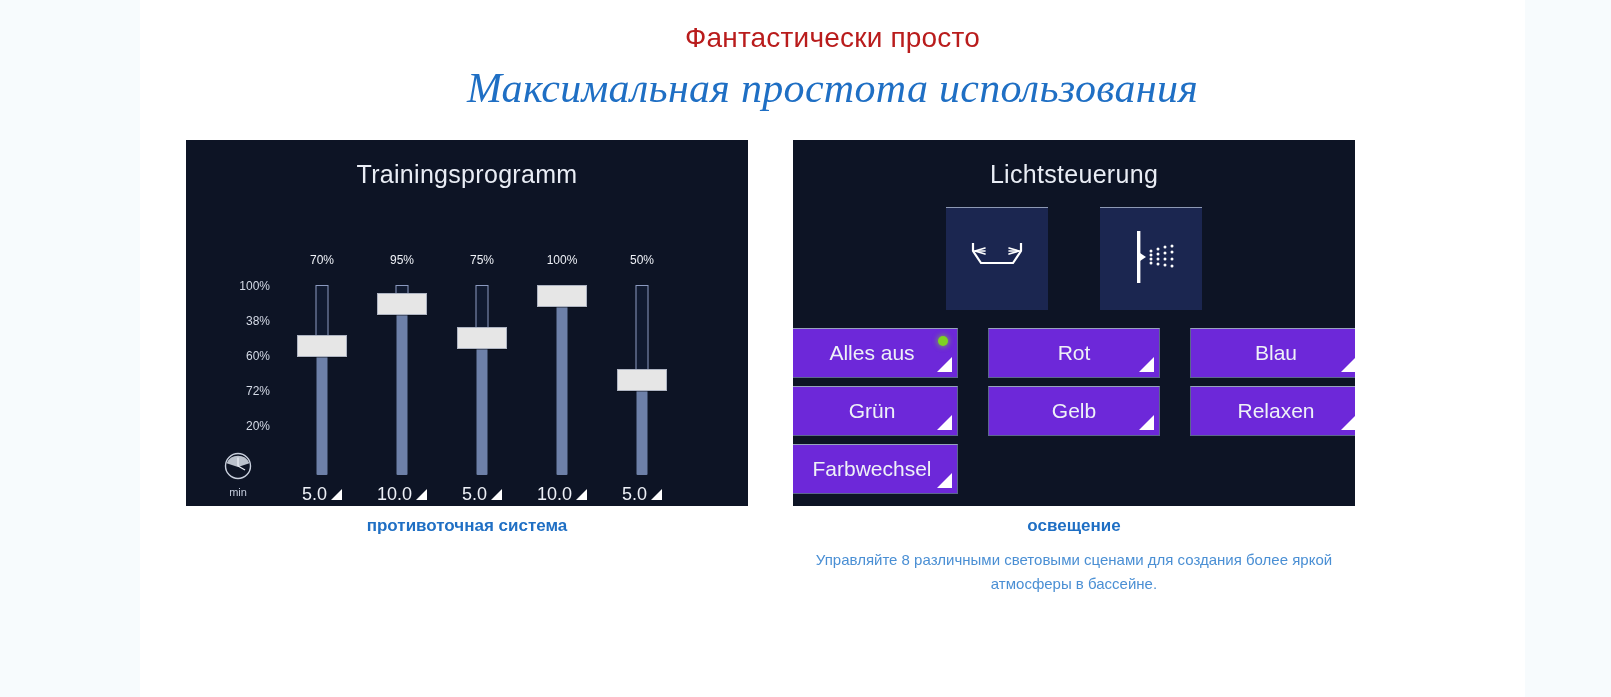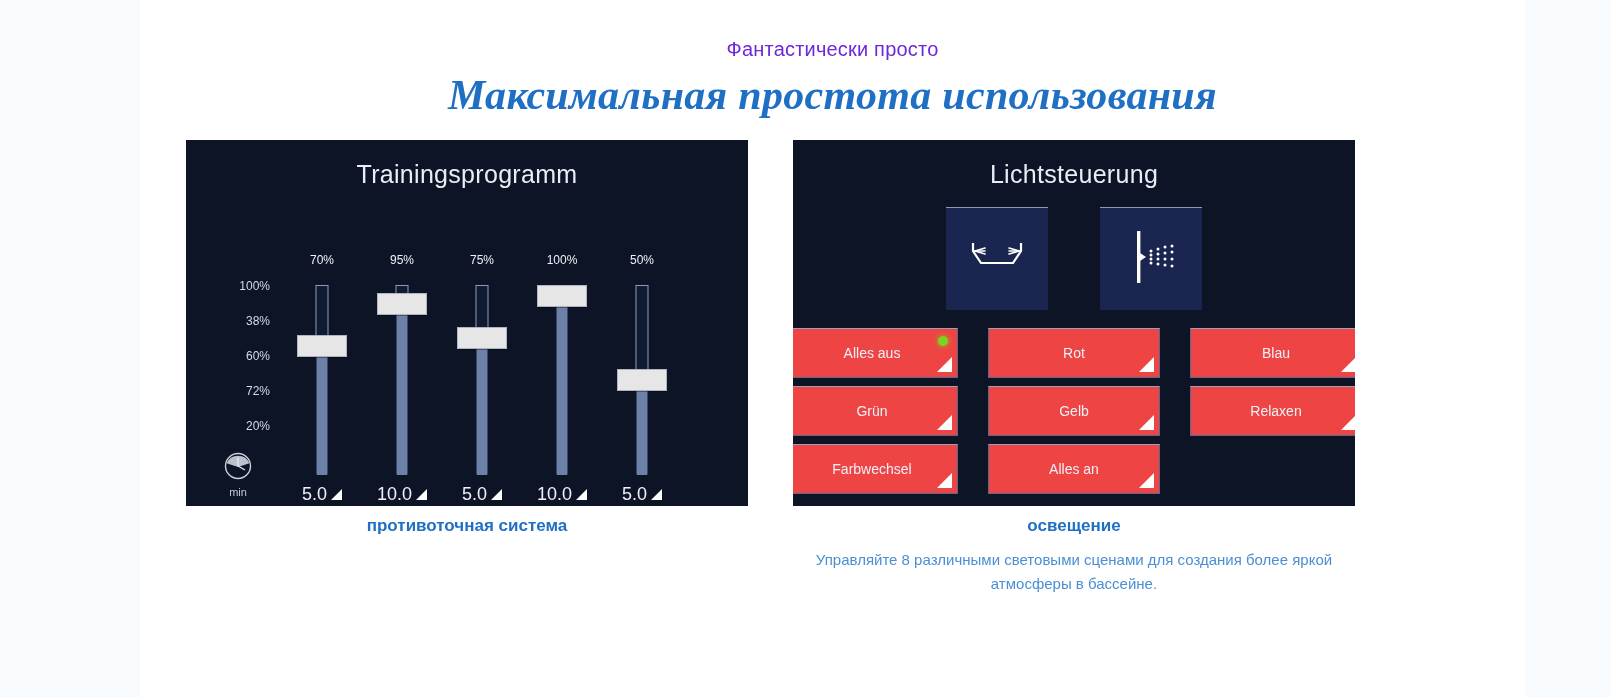--- a/index.html
+++ b/index.html
@@ -10,29 +10,29 @@
     overflow:hidden;
     position:relative;
   }
   .page-canvas{
     position:absolute;left:140px;top:0;width:1385px;height:697px;
     background:#ffffff;
   }
   
   .heading-block{position:absolute;left:0;top:0;width:1385px;text-align:center;}
   .eyebrow{
-    margin-top:38px;
-    font-size:20px;color:#6d28d9;letter-spacing:.2px;
+    margin-top:22px;
+    font-size:28px;color:#b91c1c;letter-spacing:.2px;
     font-family:"Liberation Sans",sans-serif;
   }
   .headline{
     margin-top:10px;
     font-size:42px;color:#1f6fc4;
     font-family:"Liberation Serif",serif;
-    font-style:italic;font-weight:700;letter-spacing:.3px;
+    font-style:italic;font-weight:400;letter-spacing:.3px;
   }
   
   .panel{
     position:absolute;top:140px;
     background:#0d1425;
     overflow:hidden;
   }
   #panel-training{left:46px;width:562px;height:366px;}
   #panel-light{left:653px;width:562px;height:366px;}
   .panel-title{
@@ -96,24 +96,24 @@
   .icon-tile{
     width:102px;height:102px;background:#1b2650;
     border-top:1px solid #8d99b5;
     display:flex;align-items:center;justify-content:center;
   }
   .scene-grid{
     display:grid;grid-template-columns:repeat(3,172px);
     gap:8px 30px;justify-content:center;margin-top:18px;
   }
   .scene-btn{
-    position:relative;height:50px;background:#ef4444;
+    position:relative;height:50px;background:#6d28d9;
     border:1px solid #5b678c;border-top-color:#97a2bd;
     box-sizing:border-box;
-    color:#eef1f7;font-size:14px;
+    color:#eef1f7;font-size:21px;
     display:flex;align-items:center;justify-content:center;
   }
   .scene-btn .corner-tri{
     position:absolute;right:5px;bottom:5px;
     border-left-width:15px;border-bottom-width:15px;
   }
   .scene-btn .led{right:9px;top:7px;}
   
   .caption{
     position:absolute;top:516px;width:562px;text-align:center;
@@ -294,24 +294,20 @@
           <span class="corner-tri"></span>
         </div>
         <div class="scene-btn">
           <span>Relaxen</span>
           <span class="corner-tri"></span>
         </div>
         <div class="scene-btn">
           <span>Farbwechsel</span>
           <span class="corner-tri"></span>
         </div>
-        <div class="scene-btn">
-          <span>Alles an</span>
-          <span class="corner-tri"></span>
-        </div>
       </div>
   </div>
 
   <div class="caption" id="caption-training">
     <div class="caption-title">противоточная система</div>
   </div>
   <div class="caption" id="caption-light">
     <div class="caption-title">освещение</div>
     <div class="caption-text">Управляйте 8 различными световыми сценами для создания более яркой атмосферы в бассейне.</div>
   </div>

